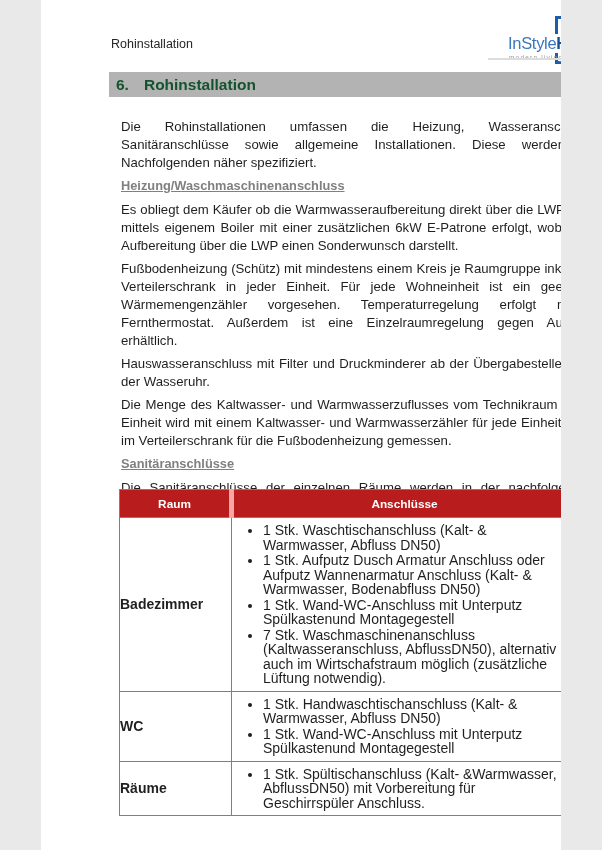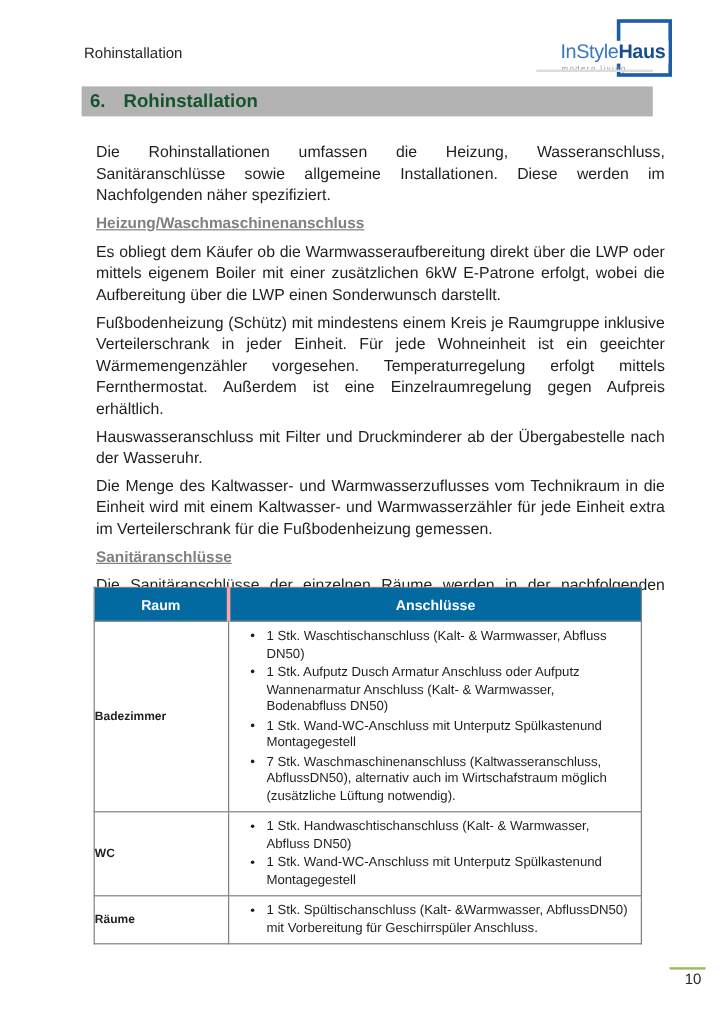--- a/index.html
+++ b/index.html
@@ -1,17 +1,17 @@
 <!DOCTYPE html>
 <html><head>
 <meta charset="utf-8">
 <style>
   html,body{margin:0;padding:0;background:#e9e9e9;}
   .page{
-    position:relative;width:602px;height:850px;background:#ffffff;
+    position:relative;width:520px;height:850px;background:#ffffff;
     font-family:"Liberation Sans",sans-serif;color:#1f1f1f;overflow:hidden;
     margin:0 auto;
   }
   
   .header-label{
     position:absolute;left:70px;top:37px;font-size:12.5px;color:#262626;
   }
   .logo{position:absolute;left:461px;top:14px;width:100px;height:50px;}
   .logo-square{
     position:absolute;left:53px;top:2px;width:40px;height:42px;
@@ -45,36 +45,36 @@
   .subhead{
     margin:2px 0 6px 0;color:#808080;font-weight:bold;font-size:12.8px;
     text-decoration:underline;text-align:left;
   }
   
   .sani-table{
     position:absolute;left:78px;top:489px;width:457px;
     border-collapse:collapse;table-layout:fixed;
   }
   .sani-table th{
-    background:#0369a1;color:#ffffff;font-size:11.8px;font-weight:bold;
+    background:#b91c1c;color:#ffffff;font-size:11.8px;font-weight:bold;
     height:25px;text-align:center;border:1px solid #808080;
   }
-  .sani-table th + th{border-left:3px solid #fca5a5;}
+  .sani-table th + th{border-left:5px solid #fca5a5;}
   .sani-table td{
     border:1px solid #7f7f7f;vertical-align:middle;padding:0;
   }
   .col-room{width:112px;}
   .room-cell{
-    font-weight:bold;font-size:10px;padding-left:8px;color:#1f1f1f;
+    font-weight:bold;font-size:14px;padding-left:8px;color:#1f1f1f;
   }
   .items-cell ul{
     margin:5px 0;padding-left:31px;
   }
   .items-cell li{
-    font-size:11px;line-height:14.5px;margin:1px 0;color:#1f1f1f;
+    font-size:14px;line-height:14.5px;margin:1px 0;color:#1f1f1f;
     padding-right:6px;
   }
   
   .footer-rule{position:absolute;left:558px;top:806px;width:30px;height:2px;background:#9bbb59;}
   .page-number{
     position:absolute;left:561px;top:809px;width:33px;text-align:center;
     font-size:12.5px;color:#262626;
   }
 </style>
 </head>

